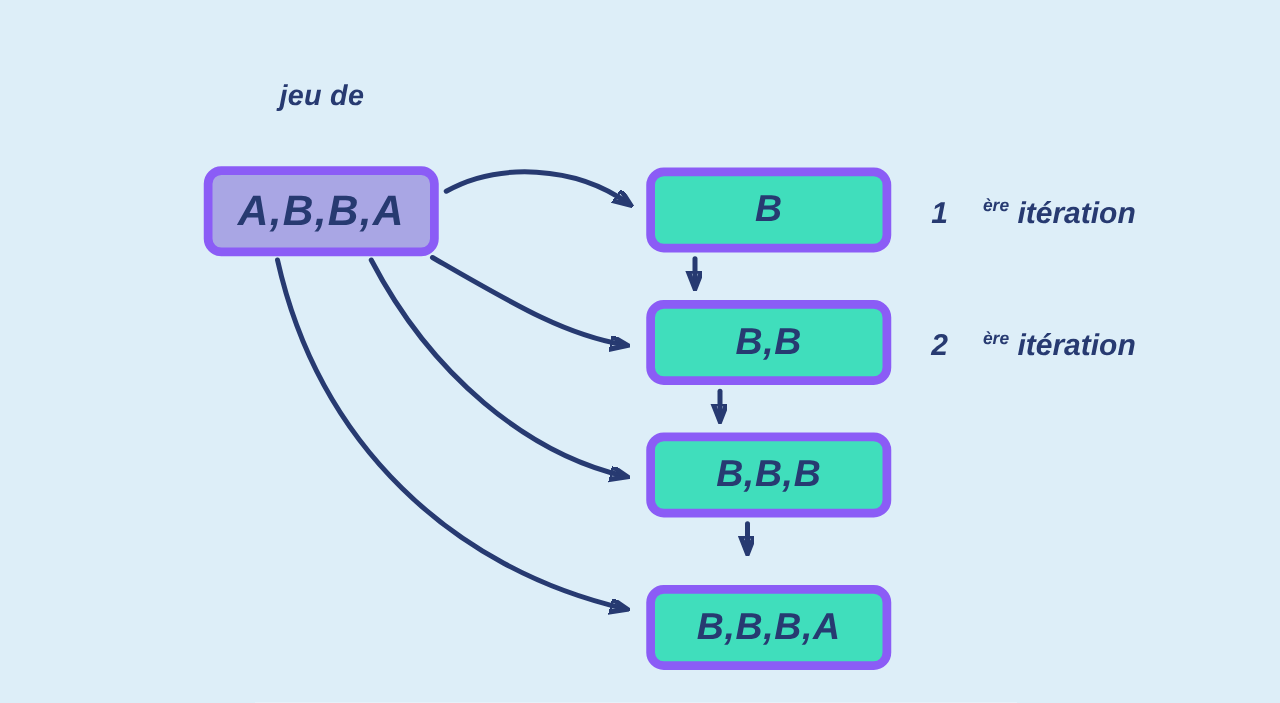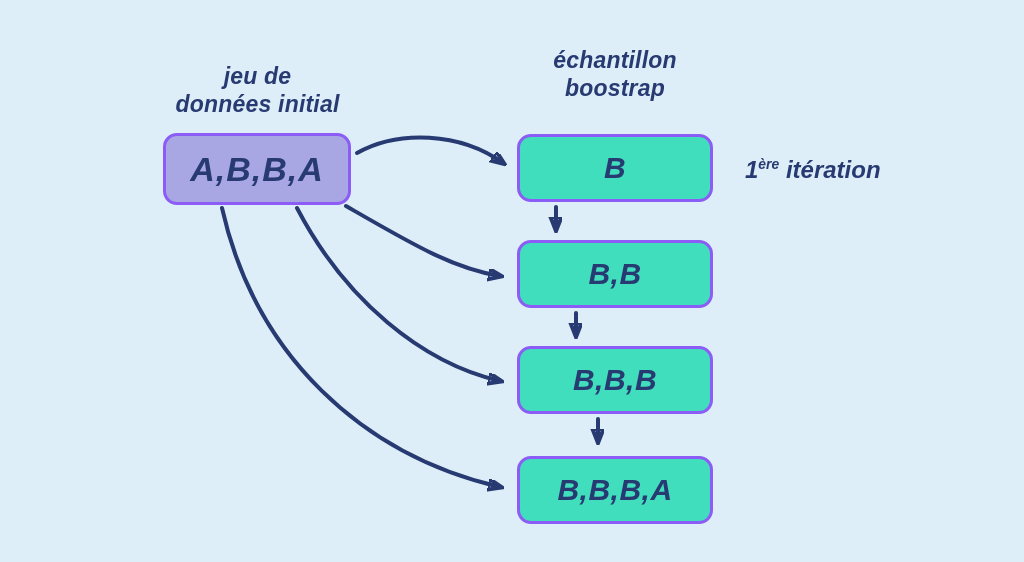--- a/index.html
+++ b/index.html
@@ -31,21 +31,21 @@
     width: 275px;
   }
   #heading-sample {
     left: 510px;
     top: 46px;
     width: 210px;
   }
 
   .box {
     position: absolute;
-    border: 3px solid #8b5cf6;
+    border: 7px solid #8b5cf6;
     border-radius: 14px;
     box-sizing: border-box;
     display: flex;
     align-items: center;
     justify-content: center;
     font-weight: 700;
     color: #273a71;
   }
   .initial-box {
     left: 163px;
@@ -60,39 +60,40 @@
     left: 517px;
     width: 196px;
     height: 68px;
     background: #40debc;
     font-size: 30px;
     letter-spacing: 0.5px;
   }
   #iter-box-1 { top: 134px; }
   #iter-box-2 { top: 240px; }
   #iter-box-3 { top: 346px; }
-  #iter-box-4 { top: 456px; }
+  #iter-box-4 { top: 468px; }
 
   .iter-label {
     position: absolute;
     left: 745px;
     width: 240px;
     font-size: 24px;
     font-weight: 700;
     color: #273a71;
     white-space: nowrap;
   }
   #iter-label-1 { top: 156px; }
   #iter-label-2 { top: 262px; }
   #iter-label-3 { top: 368px; }
   #iter-label-4 { top: 474px; }
 
   .iter-label .sup {
     vertical-align: super;
     font-size: 0.58em;
+    margin-left: 28px;
   }
 
   .arrows {
     position: absolute;
     left: 0;
     top: 0;
     pointer-events: none;
   }
   .arrows path {
     stroke: #273a71;
@@ -101,27 +102,22 @@
     stroke-linecap: round;
   }
 </style>
 </head>
 <body>
 
 <div class="canvas">
 
   <div class="heading" id="heading-initial">
     <span>jeu de</span><br>
-    <span>données initial</span>
   </div>
 
-  <div class="heading" id="heading-sample">
-    <span>échantillon</span><br>
-    <span>boostrap</span>
-  </div>
 
   <div class="box initial-box">
     <span>A,B,B,A</span>
   </div>
 
   <div class="box green-box" id="iter-box-1">
     <span>B</span>
   </div>
   <div class="box green-box" id="iter-box-3">
     <span>B,B,B</span>
@@ -129,20 +125,23 @@
   <div class="box green-box" id="iter-box-2">
     <span>B,B</span>
   </div>
   <div class="box green-box" id="iter-box-4">
     <span>B,B,B,A</span>
   </div>
 
   <div class="iter-label" id="iter-label-1">
     <span>1</span><span class="sup">ère</span><span> itération</span>
   </div>
+  <div class="iter-label" id="iter-label-2">
+    <span>2</span><span class="sup">ère</span><span> itération</span>
+  </div>
 
   <svg class="arrows" width="1024" height="562" viewBox="0 0 1024 562">
     <defs>
       <marker id="arrowhead" markerUnits="userSpaceOnUse" markerWidth="16" markerHeight="14" refX="12" refY="5.5" orient="auto">
         <path d="M0,0 L14,5.5 L0,11 z" fill="#273a71" stroke="none"></path>
       </marker>
     </defs>
     <path d="M 357 153 C 398 130, 460 132, 503 163" marker-end="url(#arrowhead)"></path>
     <path d="M 346 206 C 412 244, 452 268, 500 276" marker-end="url(#arrowhead)"></path>
     <path d="M 297 208 C 345 300, 422 363, 500 381" marker-end="url(#arrowhead)"></path>

